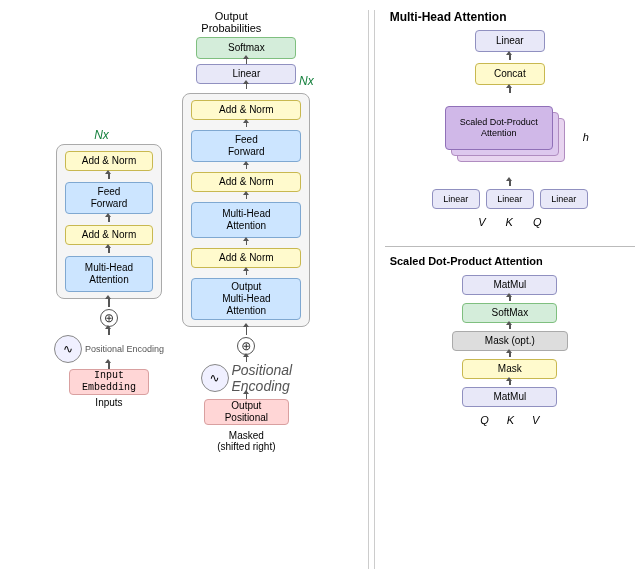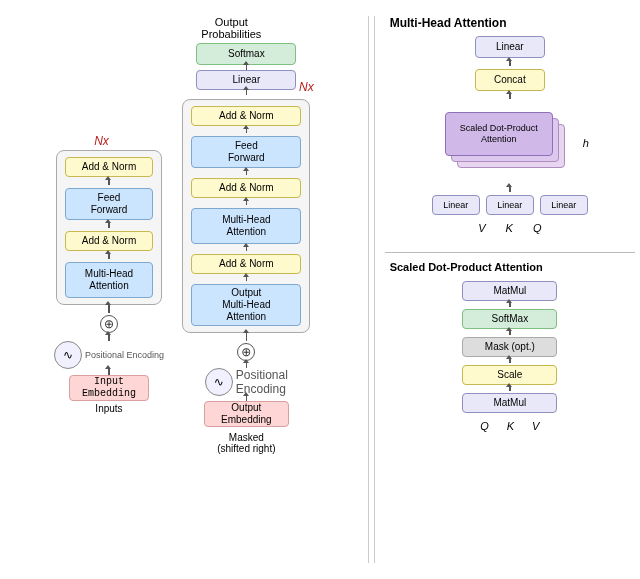--- a/index.html
+++ b/index.html
@@ -10,21 +10,21 @@
       font-family: Arial, sans-serif;
       font-size: 11px;
       overflow: hidden;
       display: flex;
     }
 
     .main-container {
       display: flex;
       width: 640px;
       height: 579px;
-      padding: 16px 5px;
+      padding: 10px 5px;
     }
 
     
     .left-side {
       width: 370px;
       display: flex;
       flex-direction: column;
       align-items: center;
       position: relative;
     }
@@ -98,21 +98,21 @@
       justify-content: center;
       font-size: 12px;
       margin: 2px auto;
       background: white;
       color: #333;
     }
 
     .nx-label {
       font-style: italic;
       font-size: 12px;
-      color: #b91c1c;
+      color: #15803d;
     }
 
     
     .encoder-box {
       border: 1.5px solid #aaa;
       border-radius: 8px;
       padding: 6px 8px;
       background: #f5f5f5;
       display: flex;
       flex-direction: column;
@@ -395,28 +395,28 @@
         </div>
 
         <div class="small-arrow" style="height:8px;"></div>
         <div class="circle-plus">
           <span>⊕</span>
         </div>
         <div class="small-arrow" style="height:5px;"></div>
 
         <div style="display:flex; align-items:center; gap:3px;">
           <div class="pos-enc-circle" style="font-size:12px;">∿</div>
-          <div style="font-size:12px; color:#555; white-space:pre-line;">Positional
+          <div style="font-size:14px; color:#555; white-space:pre-line;font-style:italic;">Positional
 Encoding</div>
         </div>
 
         <div class="small-arrow" style="height:5px;"></div>
 
         <div class="block block-pink" style="width:85px; height:26px; font-size:10px;">Output
-Embedding</div>
+Positional</div>
 
         <div style="font-size:10px; margin-top:5px; text-align:center; white-space:pre-line;">Masked
 (shifted right)</div>
       </div>
     </div>
   </div>
 
   <div style="width:1px; background:#ccc; height:100%; margin:0 5px; flex-shrink:0;"></div>
 
   <div class="right-side">
@@ -468,24 +468,24 @@
       <div class="sdpa-title" style="font-size:11px; font-weight:bold; margin-bottom:5px; align-self:flex-start; margin-left:5px;">Scaled Dot-Product Attention</div>
 
       <div class="sdpa-diagram">
 
         <div class="block block-lavender sdpa-block" style="width:95px; height:20px; font-size:10px;">MatMul</div>
         <div class="small-arrow" style="height:4px;"></div>
 
         <div class="block block-green sdpa-block" style="width:95px; height:20px; font-size:10px;">SoftMax</div>
         <div class="small-arrow" style="height:4px;"></div>
 
-        <div class="block sdpa-block" style="width:95px; height:20px; font-size:10px; background:#ddd; border-color:#aaa;">Mask (opt.)</div>
+        <div class="block sdpa-block" style="width:116px; height:20px; font-size:10px; background:#ddd; border-color:#aaa;">Mask (opt.)</div>
         <div class="small-arrow" style="height:4px;"></div>
 
-        <div class="block block-yellow sdpa-block" style="width:95px; height:20px; font-size:10px;">Scale</div>
+        <div class="block block-yellow sdpa-block" style="width:95px; height:20px; font-size:10px;">Mask</div>
         <div class="small-arrow" style="height:4px;"></div>
 
         <div class="block block-lavender sdpa-block" style="width:95px; height:20px; font-size:10px;">MatMul</div>
 
         <div class="vkq-row-sdpa" style="gap:18px; margin-top:5px;">
           <span>Q</span>
           <span>K</span>
           <span>V</span>
         </div>
 

